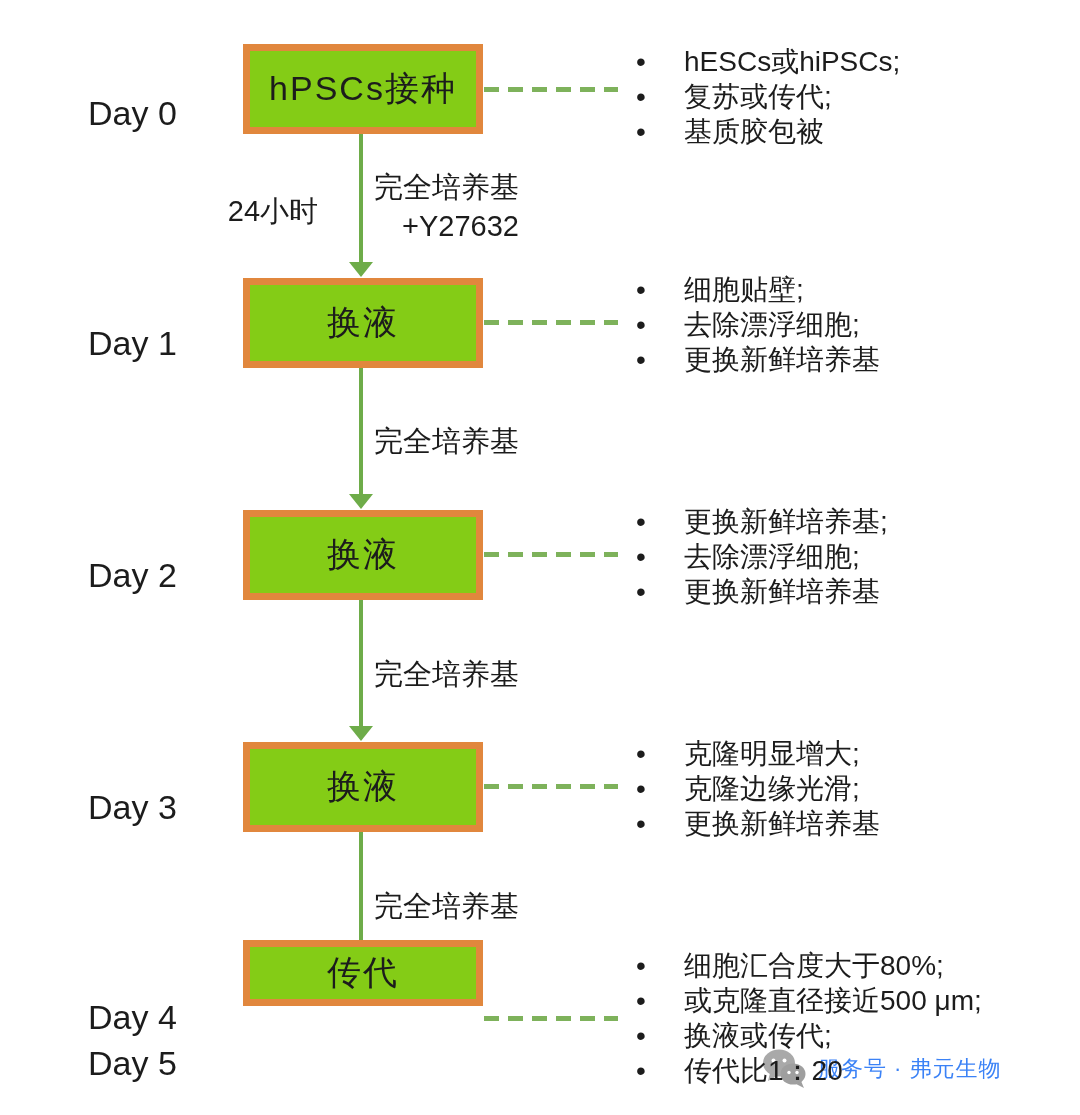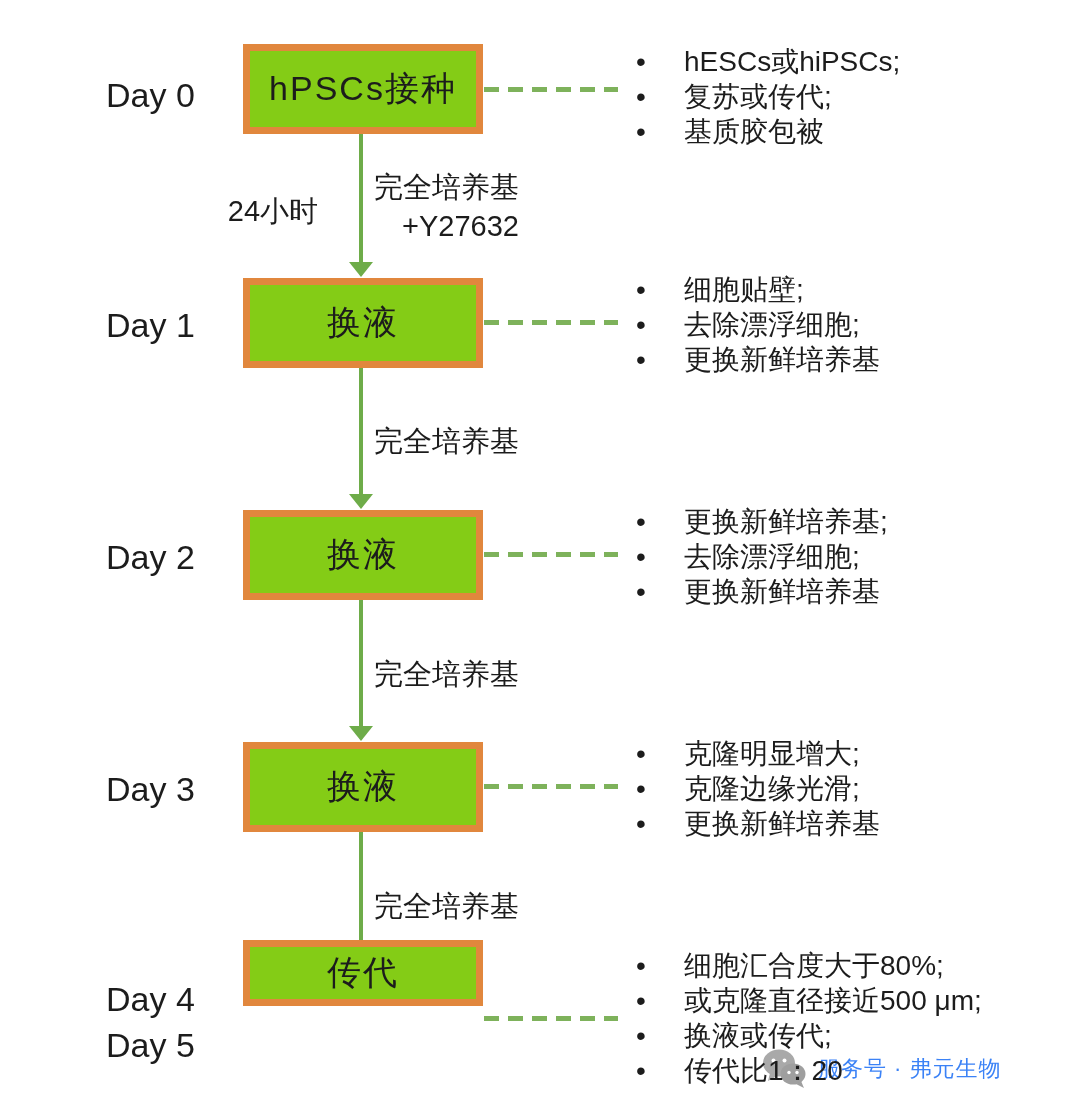--- a/index.html
+++ b/index.html
@@ -7,23 +7,23 @@
     position:relative;
     width:1080px;height:1115px;
     background:#ffffff;
     font-family:"Liberation Sans","DejaVu Sans",sans-serif;
     color:#1c1c1c;
     overflow:hidden;
   }
   .abs{position:absolute;}
   
   .day{
-    left:106px;width:150px;
+    left:88px;width:150px;
     font-size:34px;line-height:42px;
-    color:#1c1c1c;text-align:left;white-space:nowrap;
+    color:#1c1c1c;text-align:left;white-space:nowrap;margin-top:18px;
   }
   
   .box{
     left:243px;width:240px;height:90px;
     box-sizing:border-box;
     border:7px solid #E1873D;
     background:#84cc16;
     display:flex;align-items:center;justify-content:center;
     z-index:2;
   }

